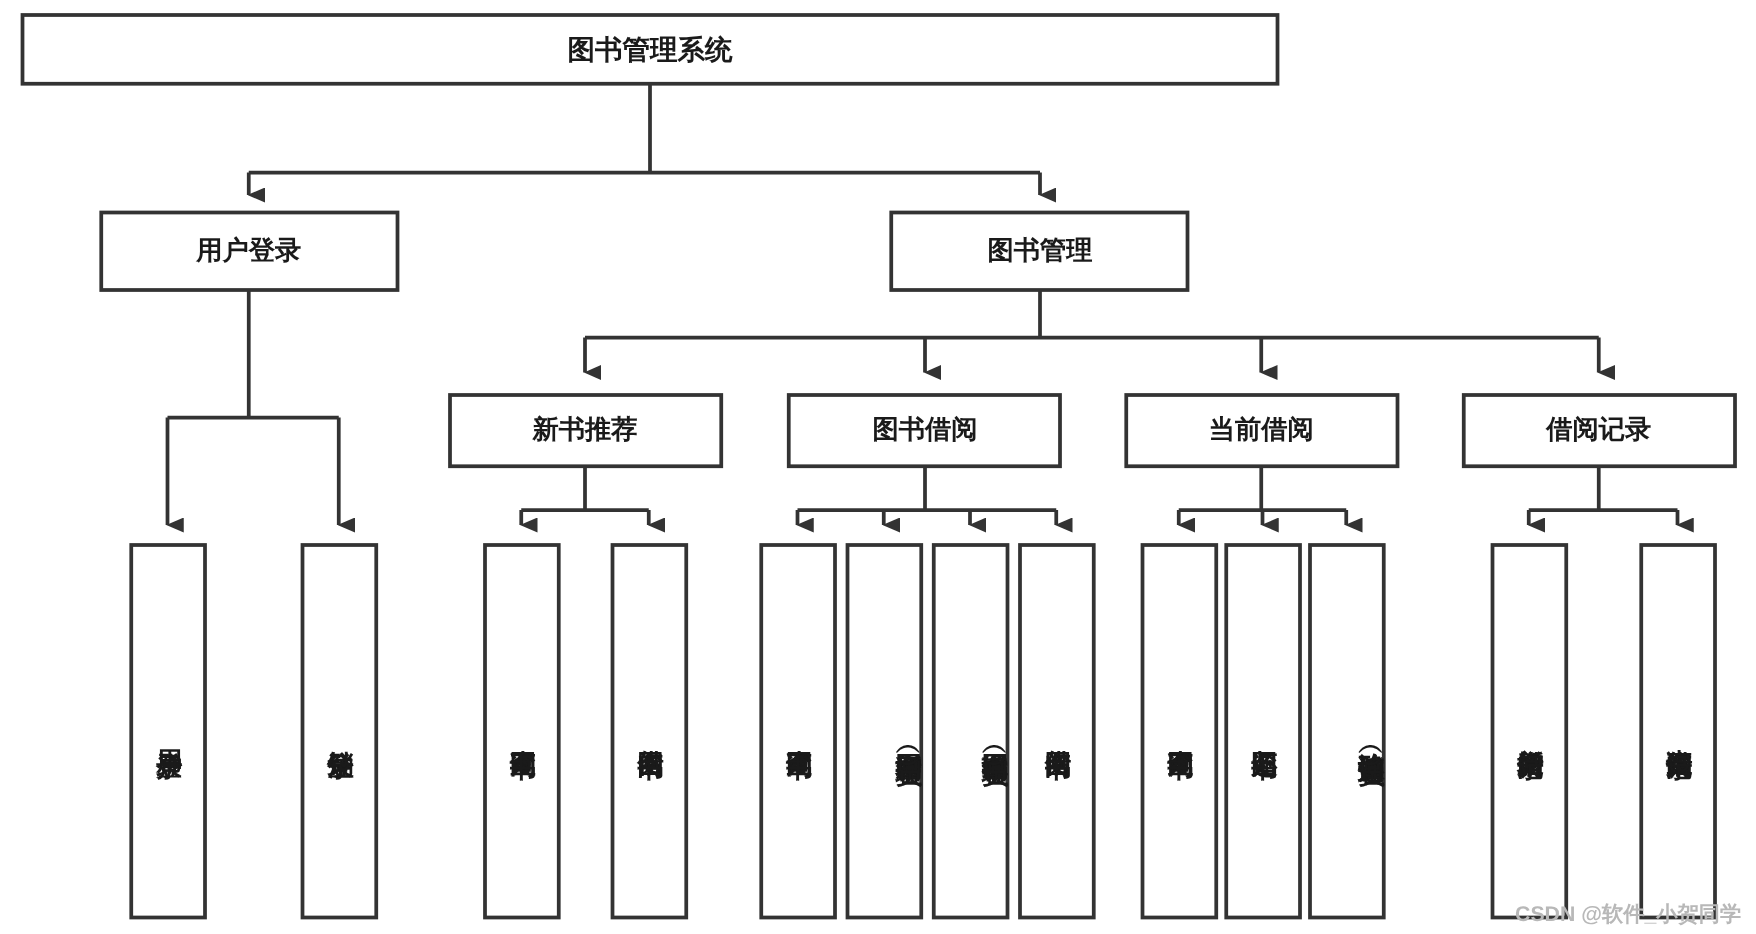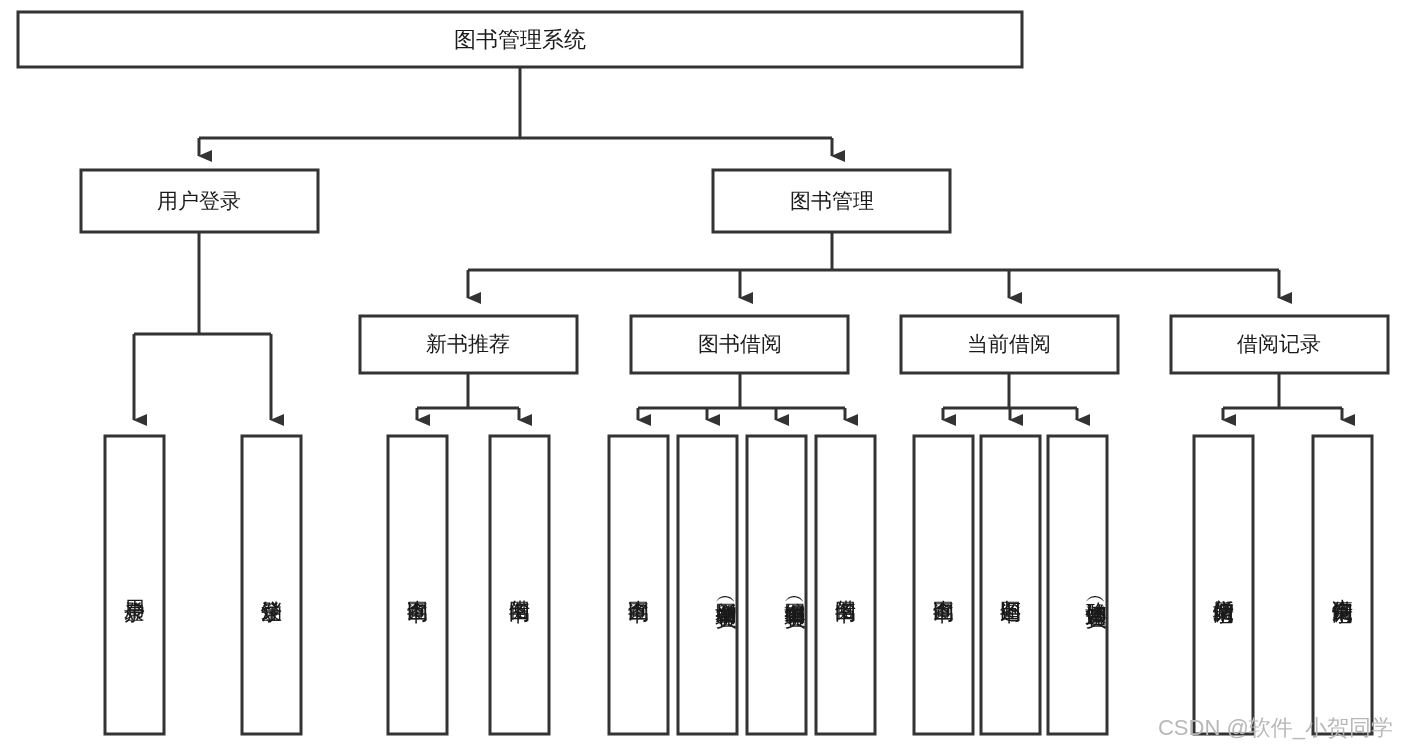--- a/index.html
+++ b/index.html
@@ -1,21 +1,21 @@
 <!DOCTYPE html>
 <html><head>
 <meta charset="utf-8">
 <style>
   html,body{margin:0;padding:0;background:#ffffff;}
   body{
     width:1405px;height:747px;
     font-family:"Liberation Sans","DejaVu Sans",sans-serif;
     overflow:hidden;
   }
-  #diagram-root{position:relative;width:1405px;height:747px;background:#ffffff;}
+  #diagram-root{position:relative;width:1405px;height:747px;background:#ffffff;font-weight:bold;}
   svg#flow{position:absolute;left:0;top:0;width:1405px;height:747px;}
 
   .node-box{
     fill:#ffffff;
     stroke:#333333;
     stroke-width:3;
   }
   .link-line{
     stroke:#333333;
     stroke-width:3;
@@ -49,21 +49,21 @@
     justify-content:center;
     pointer-events:none;
   }
   .vlabel.centered{align-items:center;}
 
   #watermark{
     position:absolute;
     right:12px;
     bottom:4px;
     font-family:"Liberation Sans","DejaVu Sans",sans-serif;
-    font-size:22px;
+    font-size:17px;
     color:#b8b8b8;
     white-space:nowrap;
   }
 </style>
 </head>
 <body>
 
 <div id="diagram-root">
 
   <svg id="flow" viewBox="0 0 1405 747">

